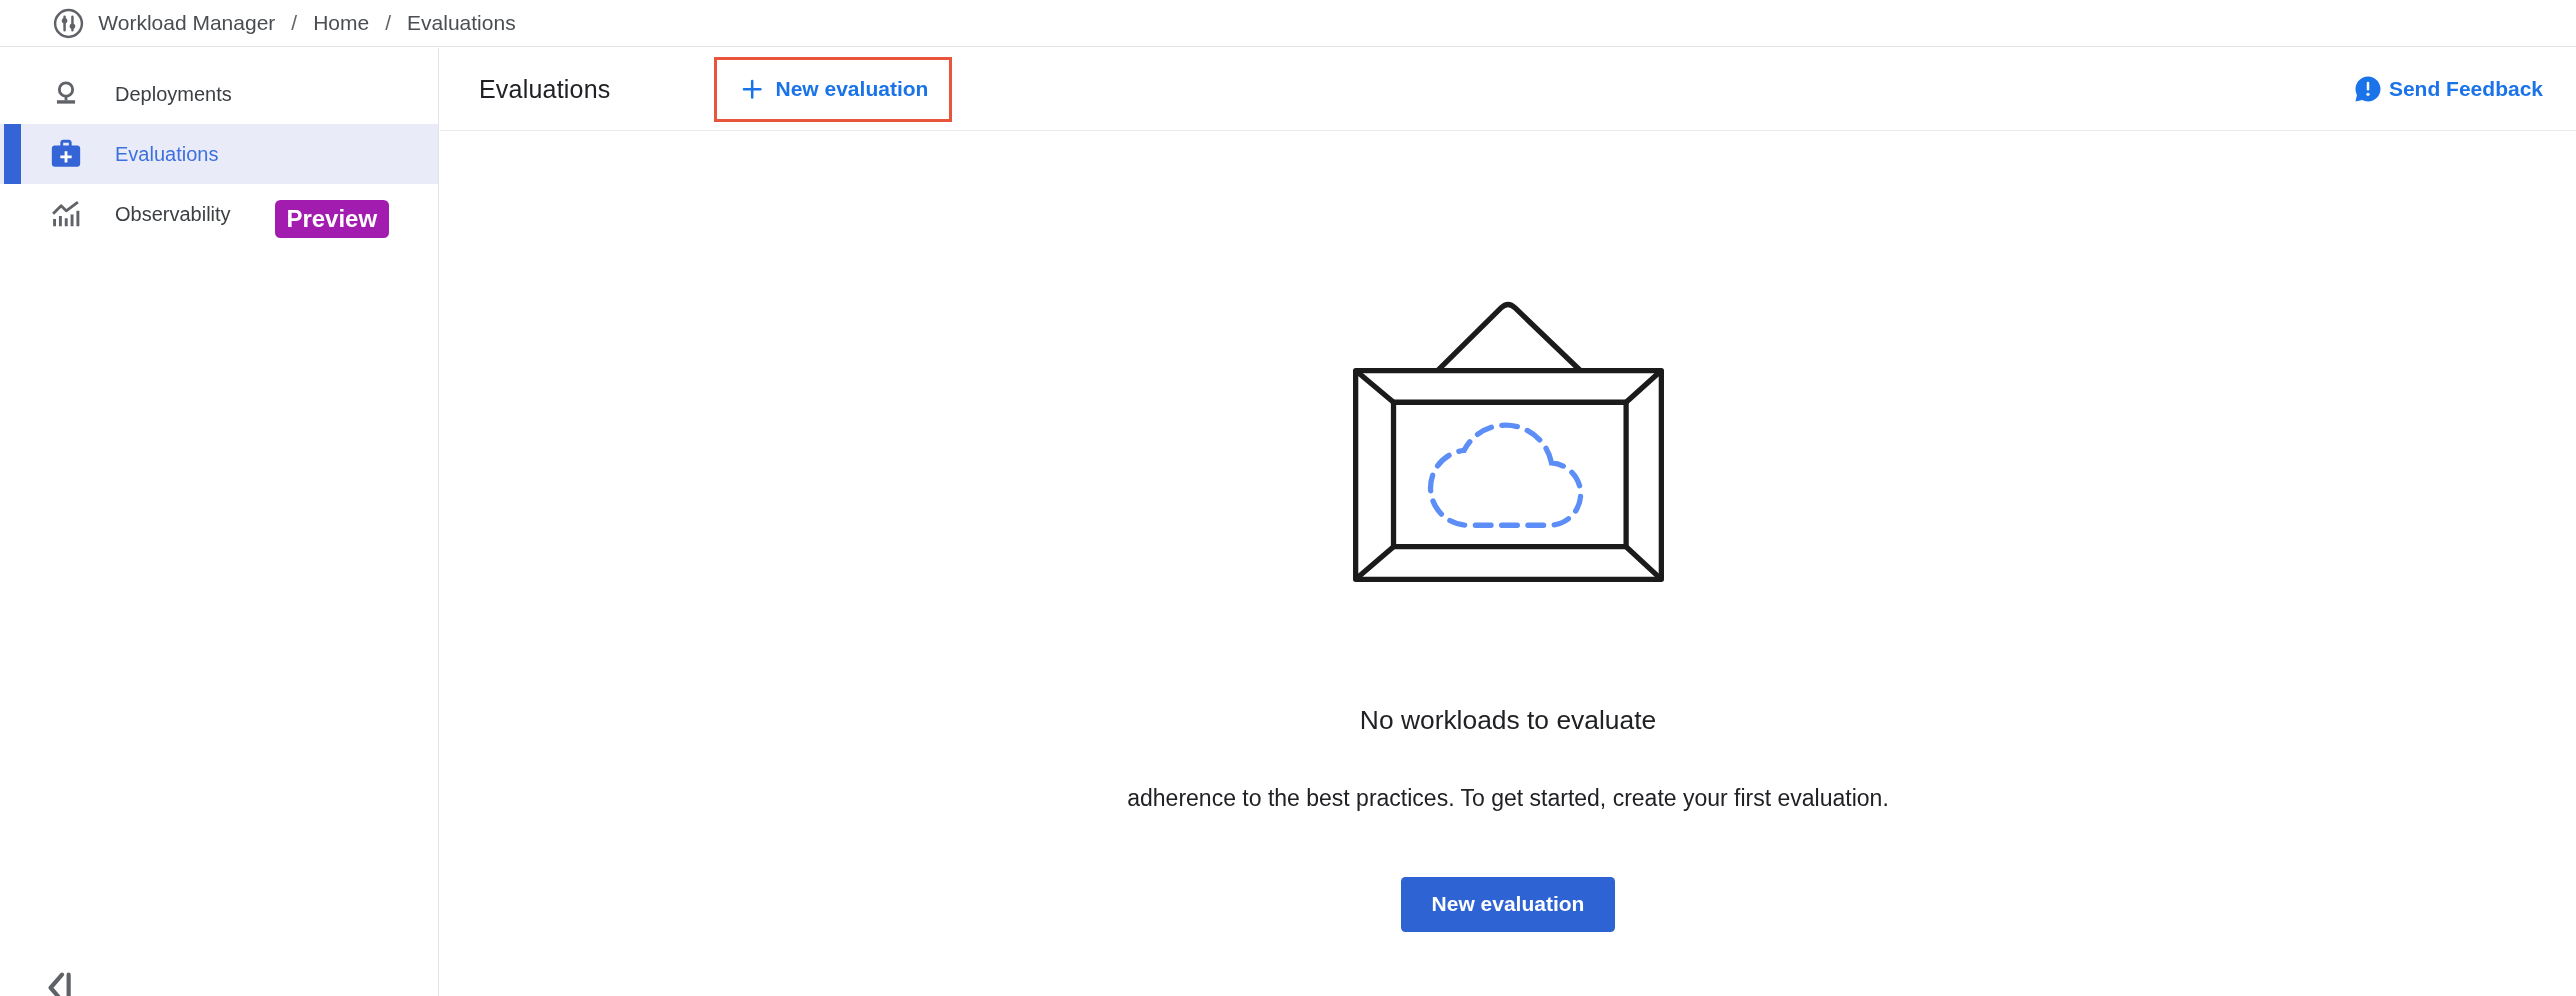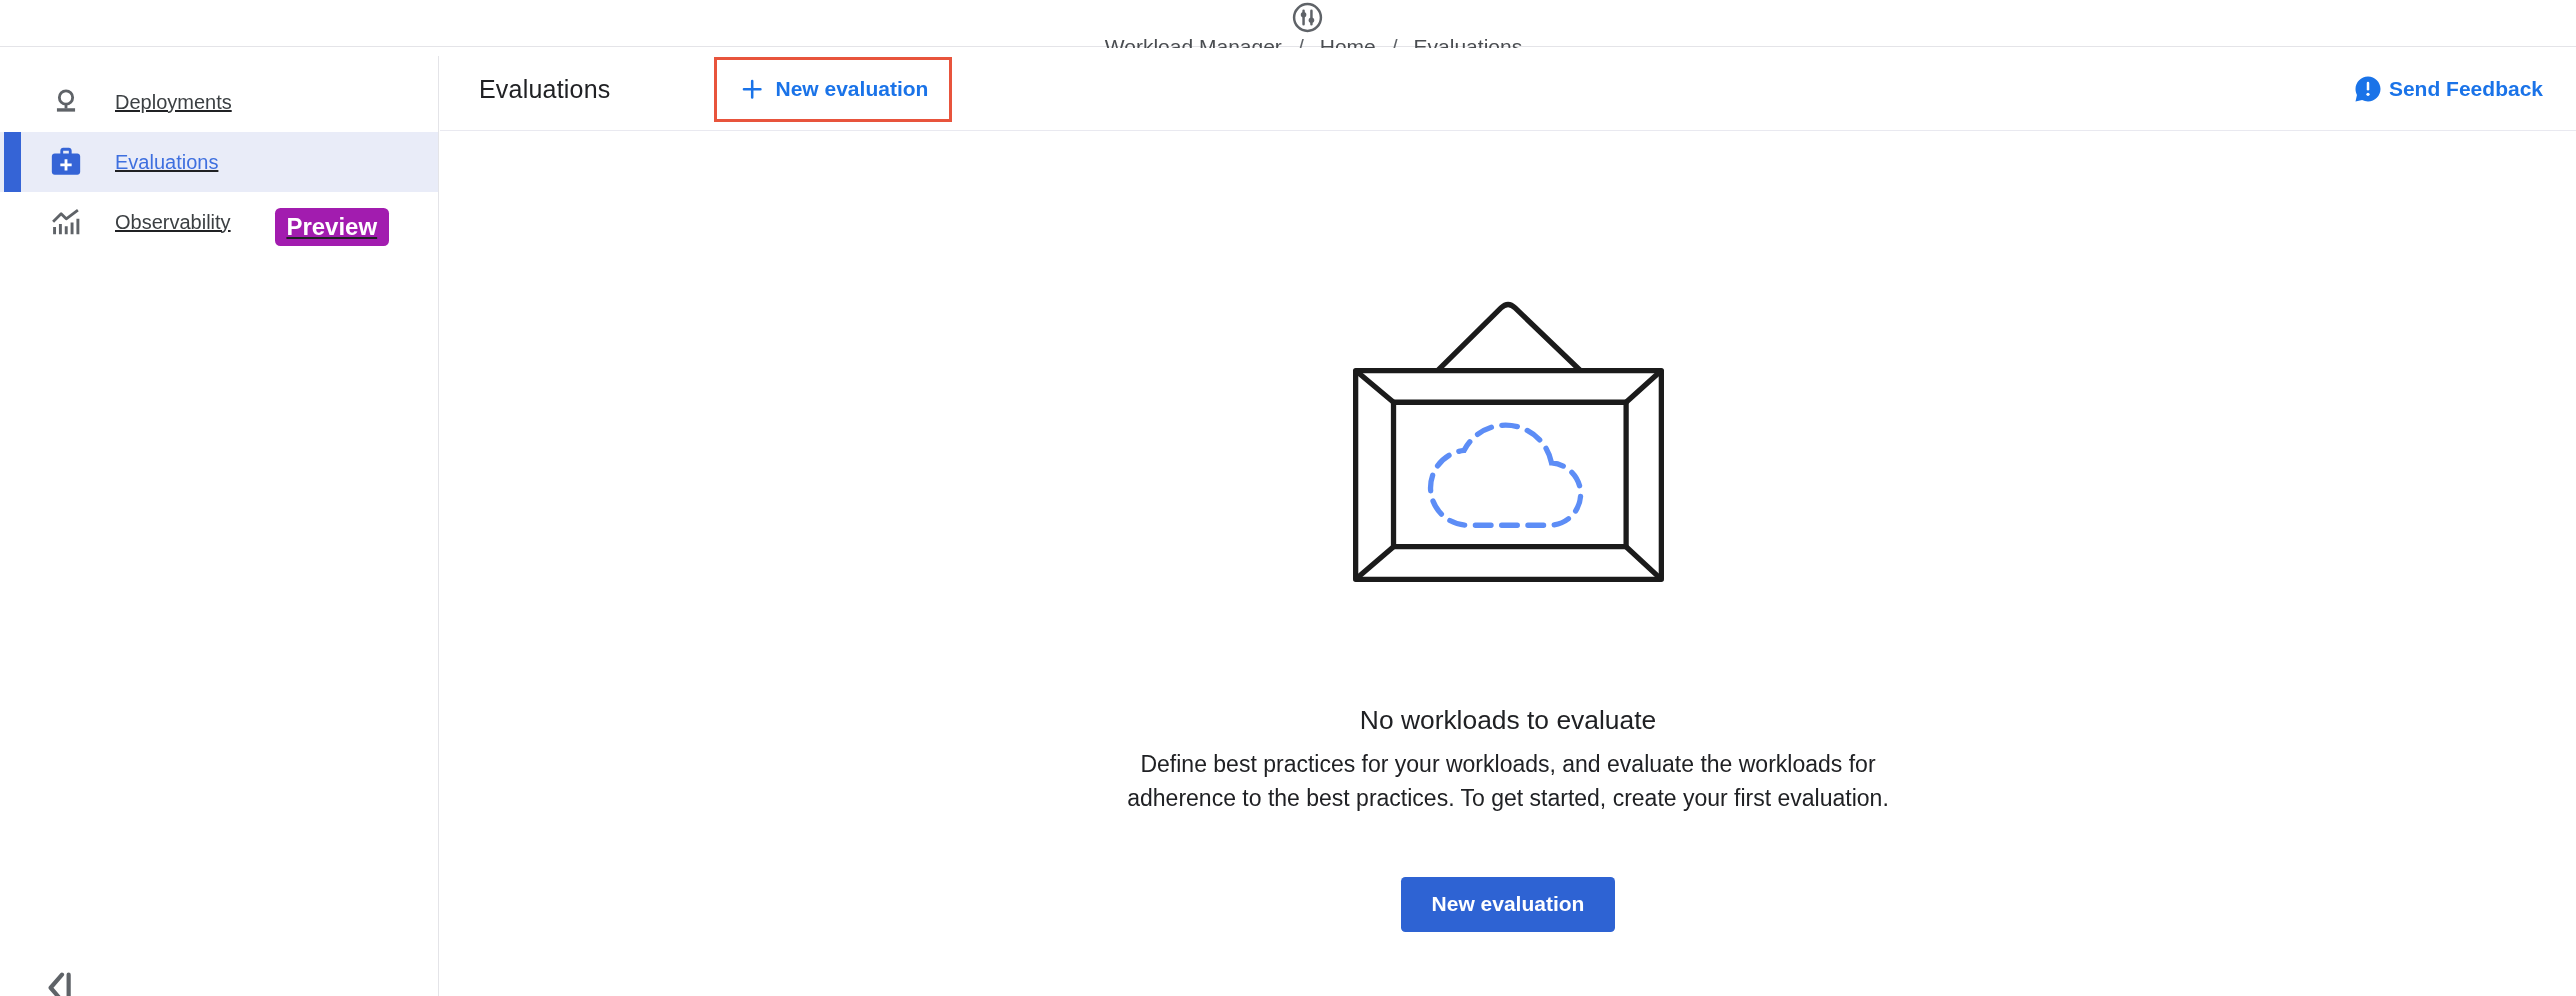--- a/index.html
+++ b/index.html
@@ -3,30 +3,30 @@
 <meta charset="utf-8">
 <style>
   html,body{margin:0;padding:0;background:#fff;}
   .app{
     position:relative;width:2576px;height:996px;overflow:hidden;background:#fff;
     font-family:"Liberation Sans",sans-serif;color:#202124;
   }
   
   .topbar{
     position:absolute;top:0;left:0;right:0;height:46px;background:#fff;
-    border-bottom:1.8px solid #e4e4e8;display:flex;align-items:center;padding-left:51px;flex-direction:column;
+    border-bottom:1.8px solid #e4e4e8;display:flex;align-items:center;padding-left:51px;
   }
   .wm-icon{width:35px;height:35px;display:flex;align-items:center;justify-content:center;margin-right:12.3px;}
   .breadcrumb{display:flex;align-items:center;gap:16px;font-size:21px;color:#4a4d51;}
   .breadcrumb .crumb{text-decoration:none;color:#4a4d51;cursor:pointer;}
   .breadcrumb .sep{color:#5f6368;}
   
   .sidebar{
-    position:absolute;top:56px;bottom:0;left:0;width:438px;background:#fff;
-    border-right:1.8px solid #e4e4e8;padding-top:16px;box-sizing:content-box;text-decoration:underline;
+    position:absolute;top:48px;bottom:0;left:0;width:438px;background:#fff;
+    border-right:1.8px solid #e4e4e8;padding-top:16px;box-sizing:content-box;
   }
   .side-item{
     position:relative;height:60px;display:flex;align-items:center;
     padding-left:48px;gap:32px;font-size:20px;color:#3c4043;cursor:pointer;
   }
   .side-icon{width:35px;height:35px;display:flex;align-items:center;justify-content:center;flex:0 0 35px;}
   .side-item.selected{background:#e9ecf8;color:#3e6fdf;}
   .side-item.selected::before{
     content:"";position:absolute;left:4.4px;top:0;bottom:0;width:17px;background:#3564d6;
   }
@@ -172,21 +172,21 @@
       <path d="M3 80 46 116M350 80 310 116M3 317 46 280M350 317 310 280" stroke="#1b1b1b" stroke-width="6"></path>
 
       <g transform="translate(88,113.6) scale(7.1)">
         <path d="M19.35 10.04A7.49 7.49 0 0 0 12 4C9.11 4 6.6 5.64 5.35 8.04A5.994 5.994 0 0 0 0 14c0 3.31 2.69 6 6 6h13c2.76 0 5-2.24 5-5 0-2.64-2.05-4.78-4.65-4.96z" stroke="#5d8df6" stroke-width=".85" stroke-dasharray="2.5 1.7" stroke-linecap="round" fill="none"></path>
       </g>
     </svg>
 
     <h2 class="empty-heading">No workloads to evaluate</h2>
 
     <p class="empty-desc">
-      <span>Define best practices for your workloads, and evaluate the workloads for</span><br>
+      <br>
       <span>adherence to the best practices. To get started, create your first evaluation.</span>
     </p>
 
     <button class="primary-btn">New evaluation</button>
   </section>
 
 </div>
 
 
 </body></html>

